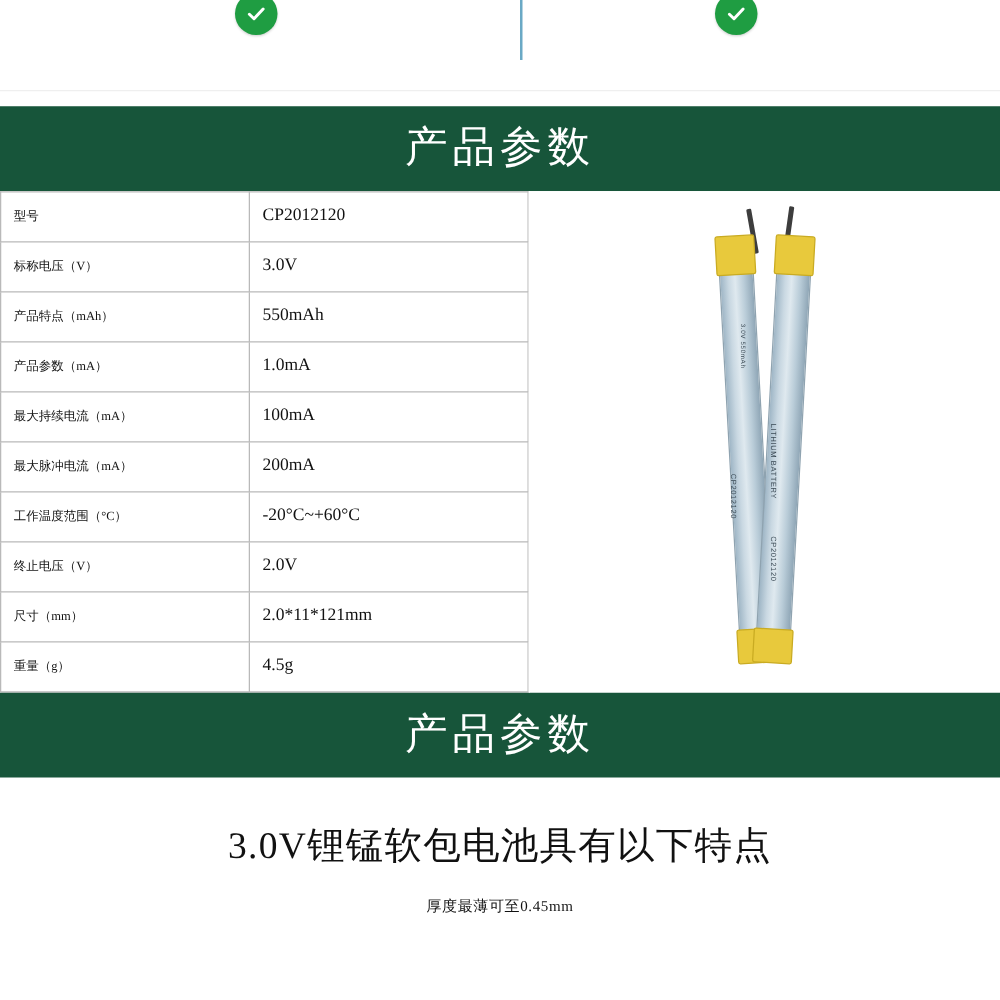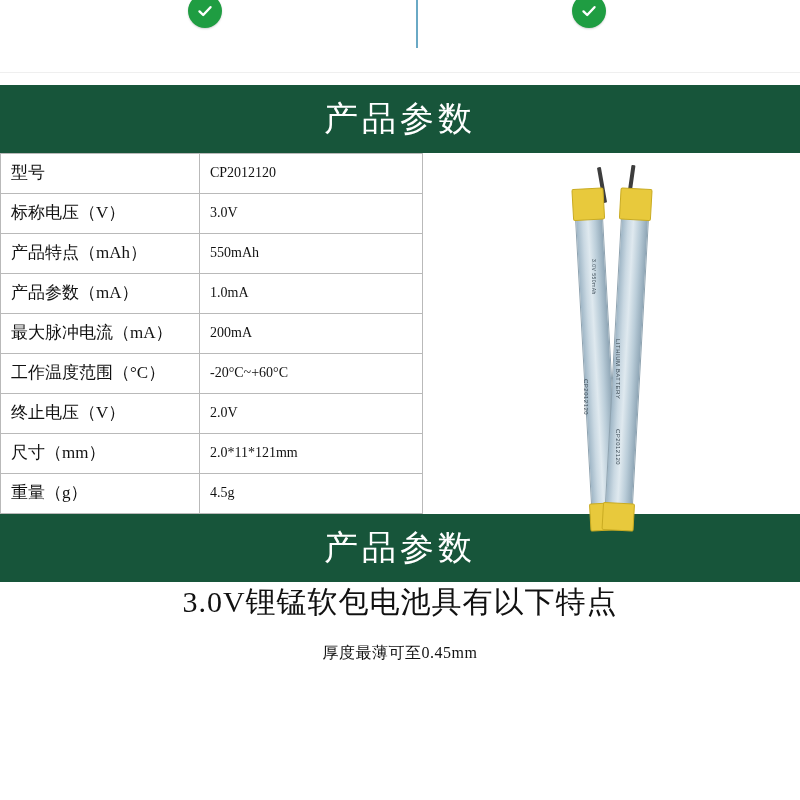--- a/index.html
+++ b/index.html
@@ -74,21 +74,21 @@
   .params-table {
     border-collapse: collapse;
     width: 382px;
     table-layout: fixed;
     margin: 0;
   }
   .params-table td {
     border: 1px solid #b9b9b9;
     height: 39px;
     padding: 0 10px;
-    font-size: 17px;
+    font-size: 10px;
     color: #111111;
     font-family: "Liberation Serif", serif;
     vertical-align: middle;
     line-height: 1.2;
   }
   .params-table td.k { width: 178px; }
   .params-table td.v { width: 202px; font-size: 14px; }
   .params-table tr:first-child td { border-top: 1px solid #b9b9b9; }
 
   .image-pane {
@@ -154,29 +154,30 @@
     letter-spacing: 0.5px;
   }
   .cell-label.a { left: 52px; top: 218px; }
   .cell-label.b { left: 84px; top: 178px; }
   .cell-label.c { left: 84px; top: 268px; }
   .cell-label.d { left: 60px; top: 98px; font-size: 5px; }
 
   
   .features {
     text-align: center;
+    padding-top: 34px;
   }
   .feature-title {
     font-size: 30px;
     color: #111111;
     font-family: "Liberation Serif", serif;
     letter-spacing: 1px;
   }
   .feature-sub {
-    font-size: 16px;
+    font-size: 12px;
     color: #111111;
     margin-top: 20px;
     font-family: "Liberation Serif", serif;
     letter-spacing: 0.5px;
   }
 </style>
 </head>
 <body>
 
 <div class="page">
@@ -208,20 +209,24 @@
           <td class="k">标称电压（V）</td>
           <td class="v">3.0V</td>
         </tr>
         <tr>
           <td class="k">产品特点（mAh）</td>
           <td class="v">550mAh</td>
         </tr>
         <tr>
           <td class="k">产品参数（mA）</td>
           <td class="v">1.0mA</td>
+        </tr>
+        <tr>
+          <td class="k">最大持续电流（mA）</td>
+          <td class="v">100mA</td>
         </tr>
         <tr>
           <td class="k">最大脉冲电流（mA）</td>
           <td class="v">200mA</td>
         </tr>
         <tr>
           <td class="k">工作温度范围（°C）</td>
           <td class="v">-20°C~+60°C</td>
         </tr>
         <tr>

